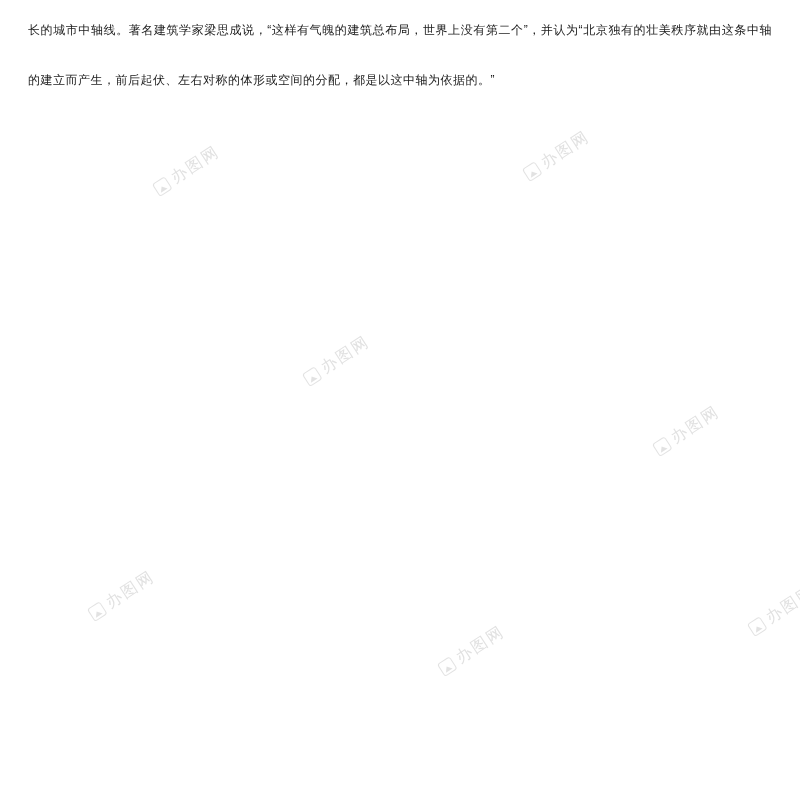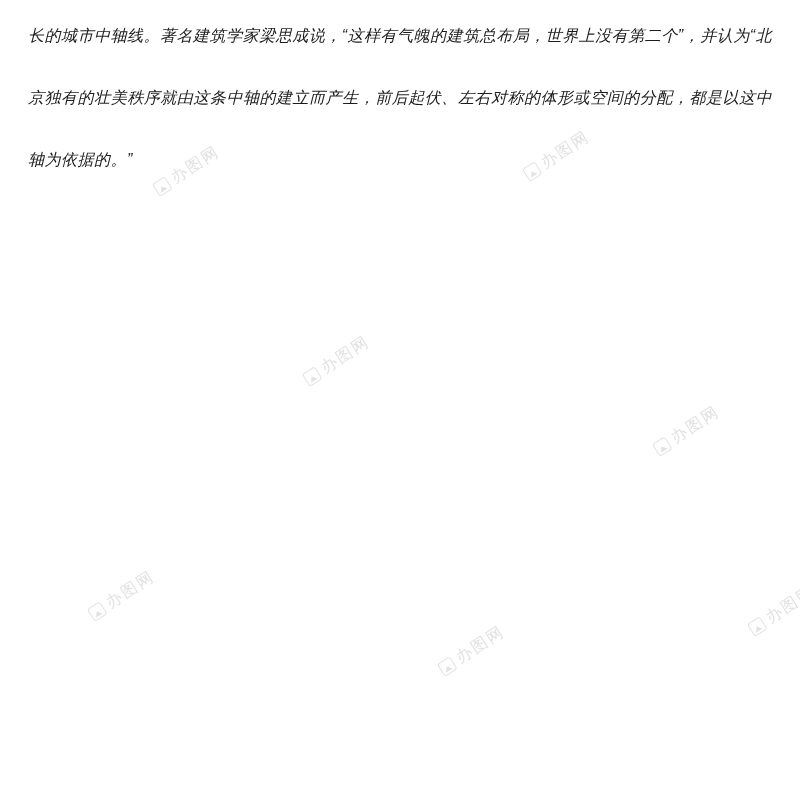--- a/index.html
+++ b/index.html
@@ -26,24 +26,23 @@
     position: relative;
     z-index: 2;
   }
   p.para {
     margin: 0;
     color: #1c1c1c;
     text-align: justify;
     font-weight: 400;
   }
   p.para-0 {
-    font-size: 16px;
-    line-height: 62px;
+    font-size: 12px;
+    line-height: 50px;
     letter-spacing: 0.5px;
-    font-style: italic;
   }
   p.para-1 {
     margin-top: 46px;
     font-size: 17.5px;
     line-height: 51px;
     letter-spacing: 0.5px;
     text-indent: 2em;
   }
   p.para-2 {
     margin-top: 6px;

